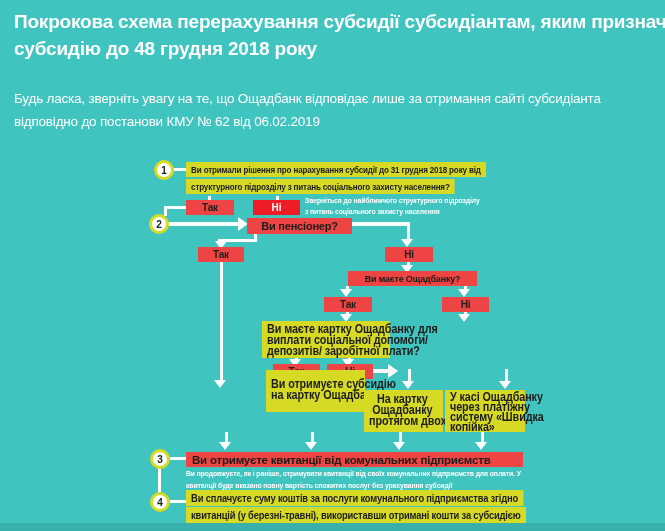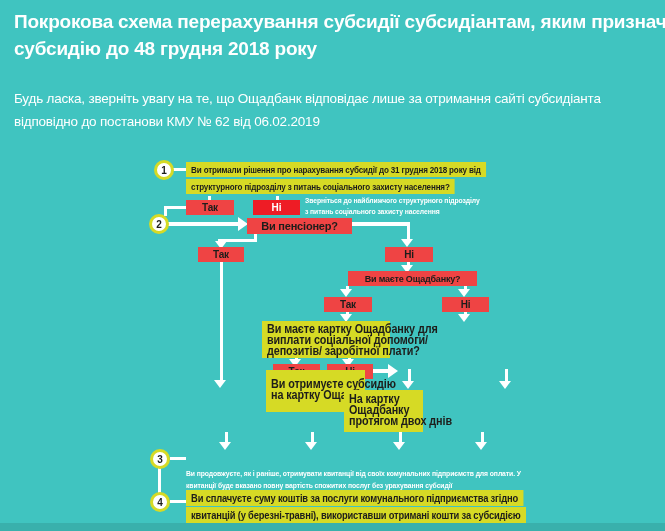--- a/index.html
+++ b/index.html
@@ -116,28 +116,37 @@
   </div>
   <div class="ybox" style="left:273px;top:364px;width:47px;height:15px;">Так</div>
   <div class="ybox" style="left:327px;top:364px;width:46px;height:15px;">Ні</div>
 
   <div class="mbox" style="left:266px;top:370px;width:94px;height:33px;padding-top:9px;">
     <div class="mtxt">
       <div>Ви отримуєте субсидію</div>
       <div>на картку Ощадбанку</div>
     </div>
   </div>
-  <div class="mbox" style="left:344px;top:390px;width:74px;height:38px;padding-top:4px;">
+  <div class="mbox" style="left:364px;top:390px;width:74px;height:38px;padding-top:4px;text-align:center;">
     <div class="mtxt">
       <div>На картку</div>
       <div>Ощадбанку</div>
       <div>протягом двох днів</div>
     </div>
   </div>
+  <div class="mbox" style="left:445px;top:390px;width:75px;height:40px;padding-top:2px;line-height:10px;">
+    <div class="mtxt">
+      <div>У касі Ощадбанку</div>
+      <div>через платіжну</div>
+      <div>систему «Швидка</div>
+      <div>копійка»</div>
+    </div>
+  </div>
 
+  <div class="ybox" style="left:186px;top:452px;width:337px;height:15px;font-size:11.5px;justify-content:flex-start;padding-left:6px;box-sizing:border-box;">Ви отримуєте квитанції від комунальних підприємств</div>
   <div class="wnote" style="left:186px;top:469px;font-size:8px;">Ви продовжуєте, як і раніше, отримувати квитанції від своїх комунальних підприємств для оплати. У</div>
   <div class="wnote" style="left:186px;top:481px;font-size:8px;">квитанції буде вказано повну вартість спожитих послуг без урахування субсидії</div>
 
   <div class="strip" style="left:186px;top:490px;font-size:11px;">Ви сплачуєте суму коштів за послуги комунального підприємства згідно</div>
   <div class="strip" style="left:186px;top:507px;font-size:11px;">квитанцій (у березні-травні), використавши отримані кошти за субсидією</div>
 
   <div class="shade"></div>
 </div>
 
 </body></html>

